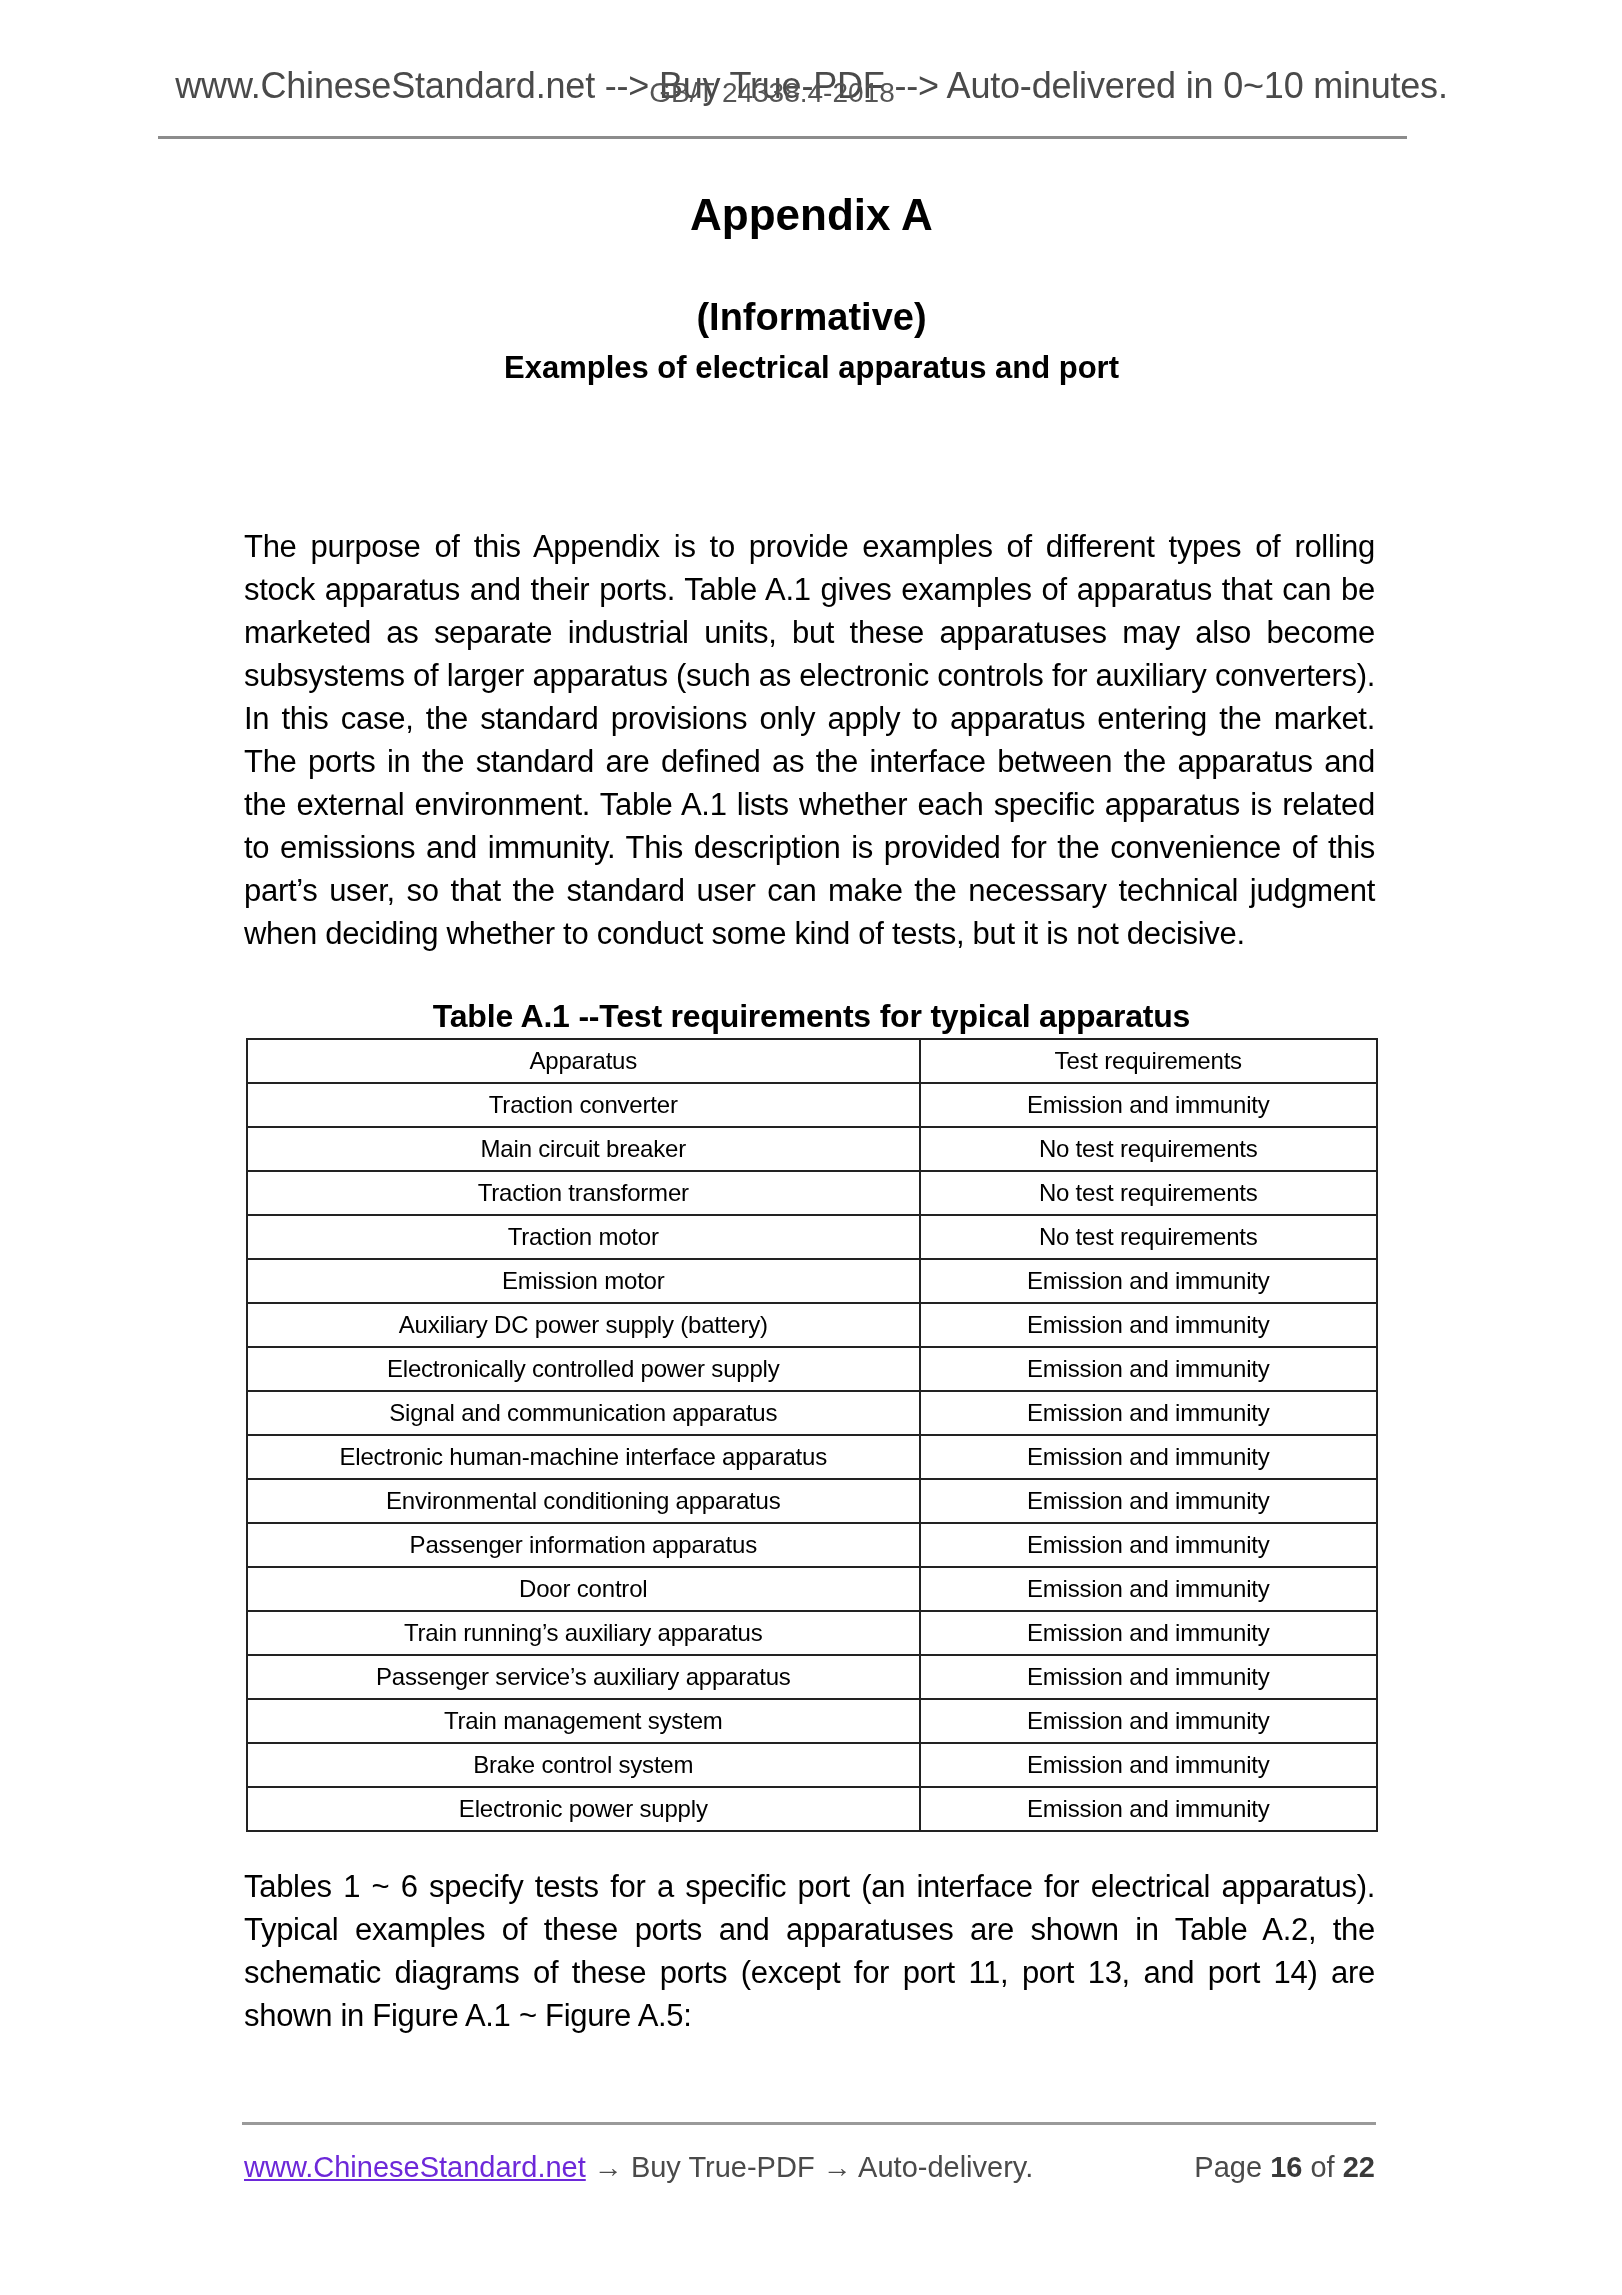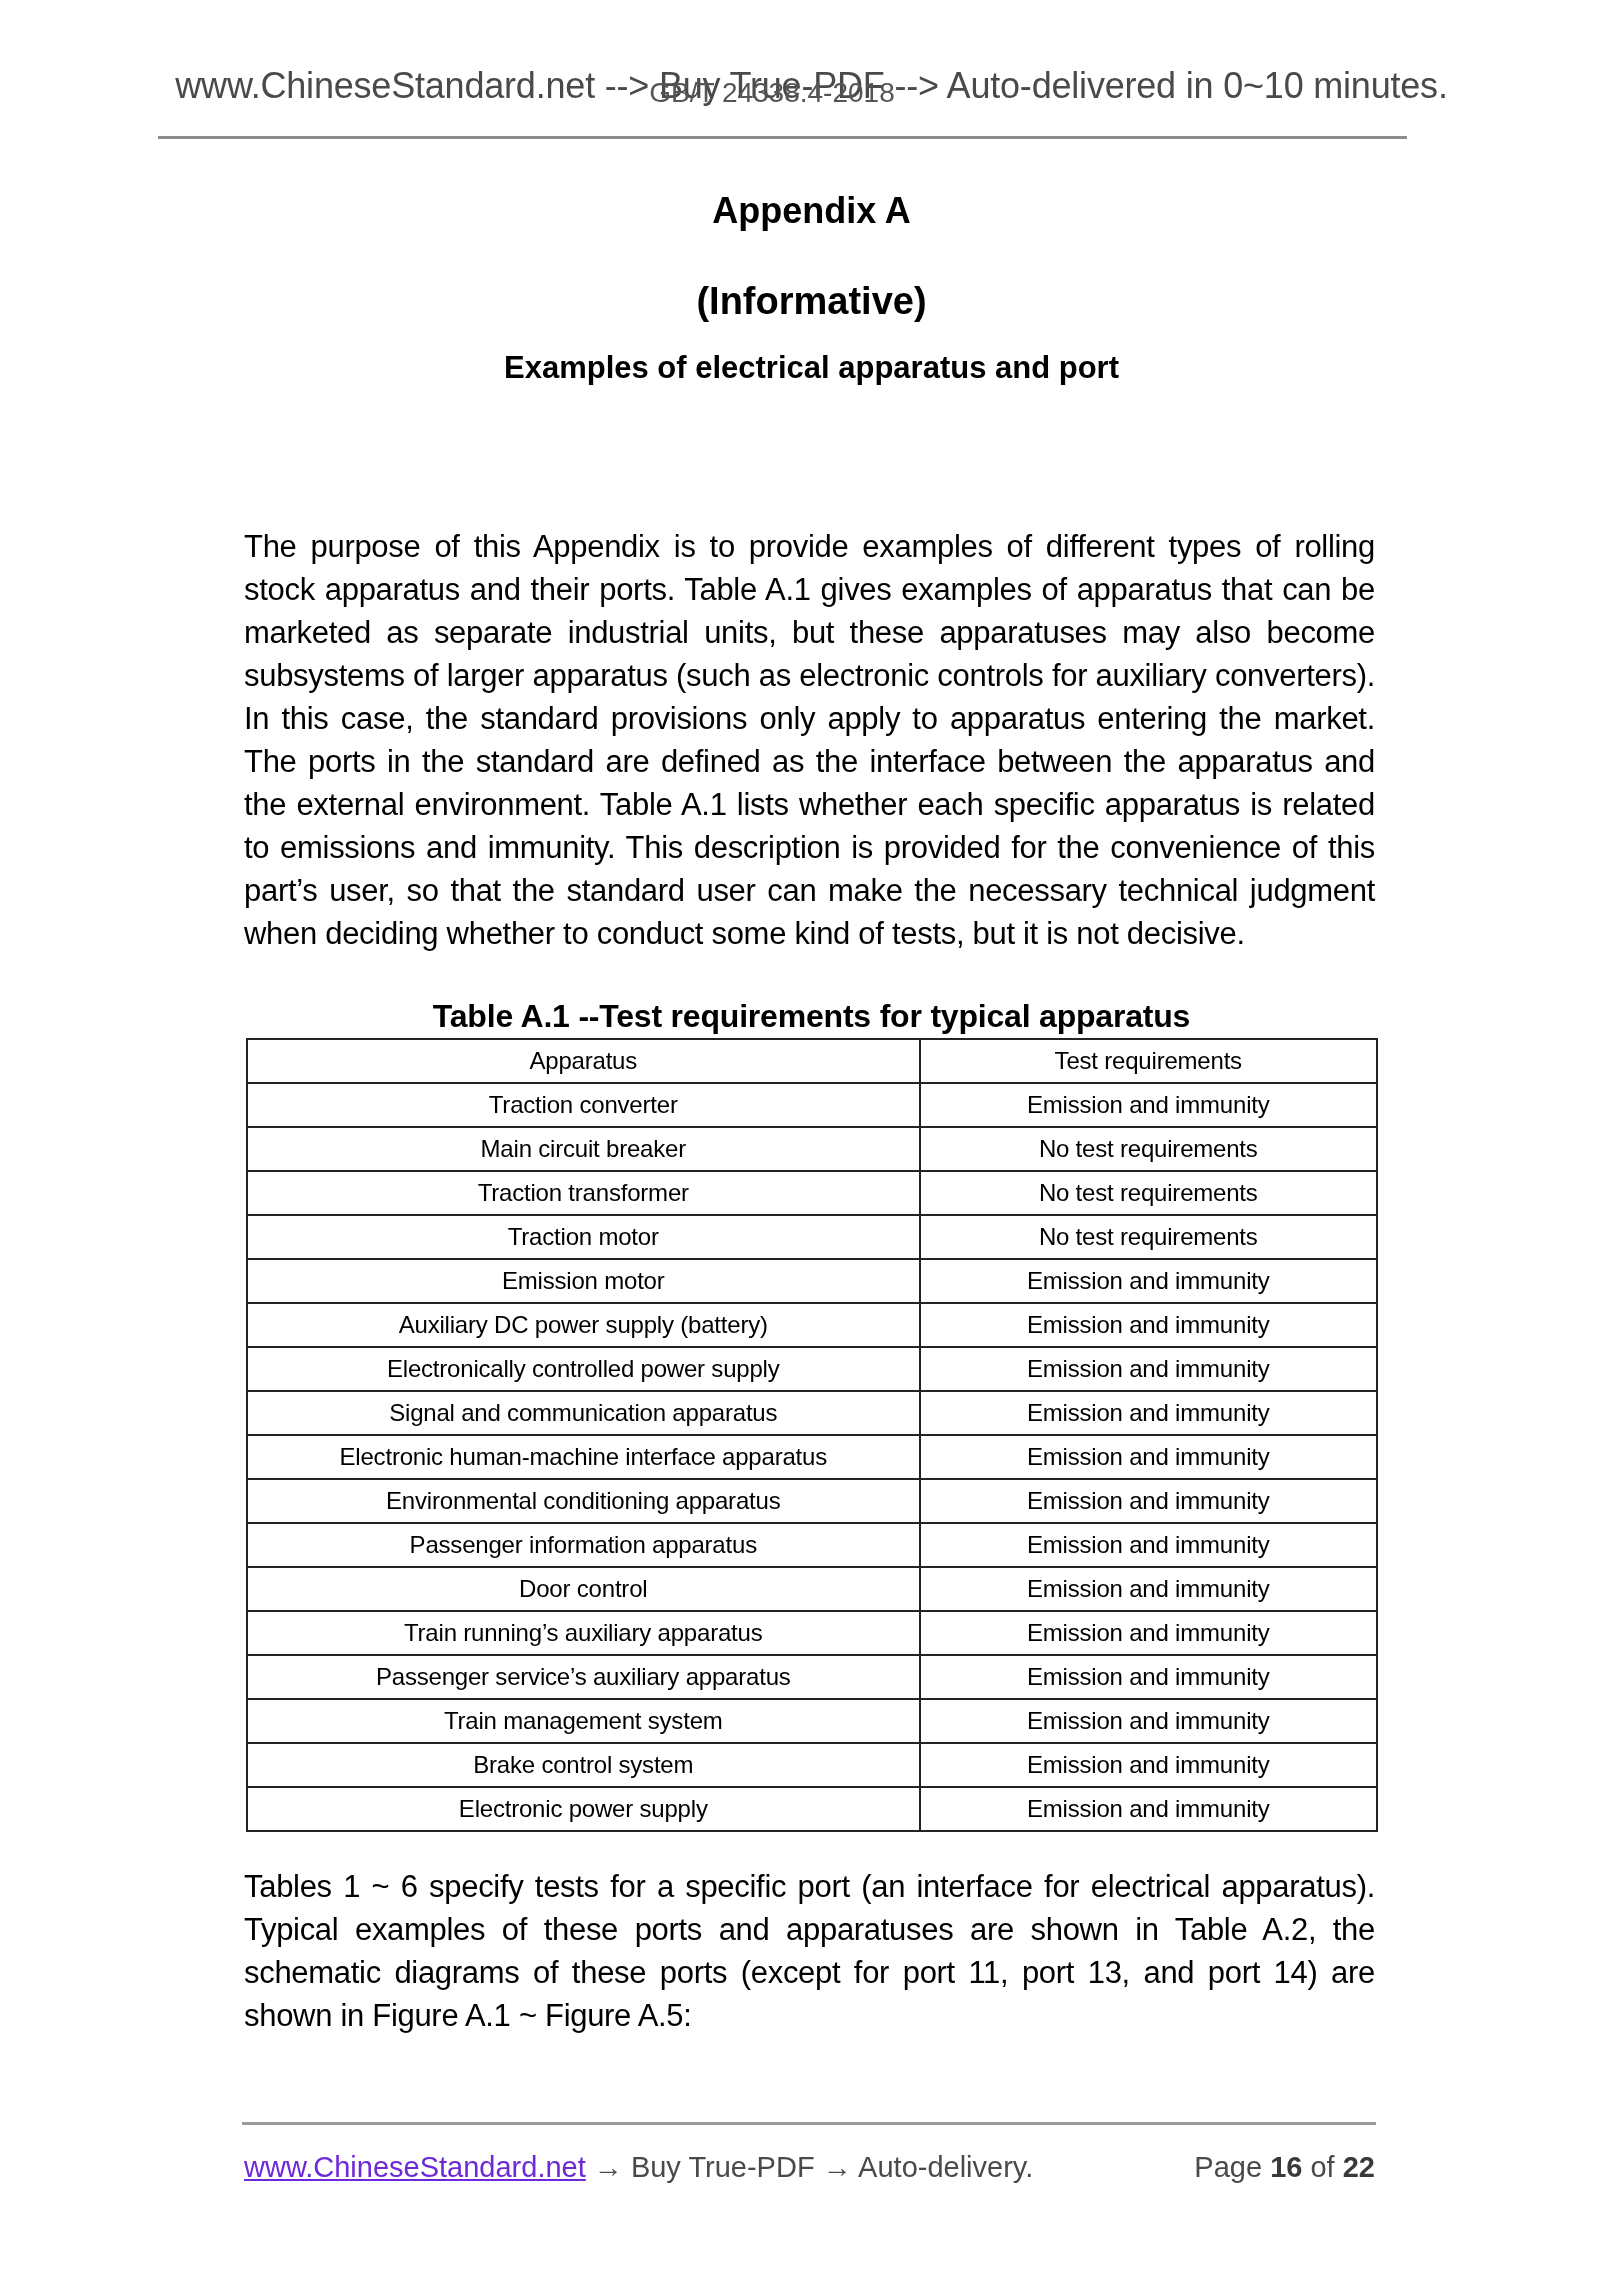--- a/index.html
+++ b/index.html
@@ -6,22 +6,22 @@
     body { width: 1623px; height: 2295px; position: relative; overflow: hidden;
            font-family: "Liberation Sans", sans-serif; color: #000; }
 
     .hdr-watermark { position: absolute; left: 0; width: 1623px; top: 65px; text-align: center;
                      font-size: 36px; color: #4a4a4a; letter-spacing: -0.2px; white-space: nowrap; }
     .hdr-docid { position: absolute; left: 0; width: 1544px; top: 77px; text-align: center;
                  font-size: 28px; color: #555; white-space: nowrap; }
     .hdr-rule { position: absolute; left: 158px; width: 1249px; top: 136px; height: 2.5px; background: #8c8c8c; }
 
     .title { position: absolute; left: 0; width: 1623px; text-align: center; font-weight: bold; }
-    .t1 { top: 190px; font-size: 36px; }
-    .t2 { top: 280px; font-size: 38px; text-align: center; }
+    .t1 { top: 190px; font-size: 44px; }
+    .t2 { top: 296px; font-size: 38px; text-align: center; }
     .t3 { top: 350px; font-size: 31px; }
 
     .para { position: absolute; left: 244px; width: 1131px; font-size: 31px; line-height: 43px;
             text-align: justify; letter-spacing: -0.3px; }
     .p1 { top: 525px; }
     .p2 { top: 1865px; }
 
     .tbl-caption { position: absolute; left: 0; width: 1623px; text-align: center; top: 998px;
                    font-size: 32px; font-weight: bold; letter-spacing: -0.2px; }
 

